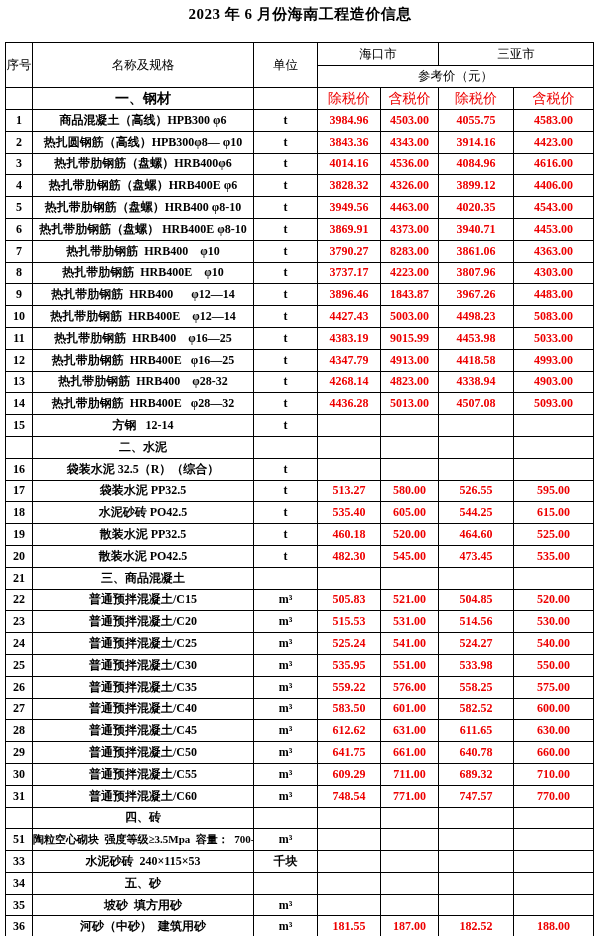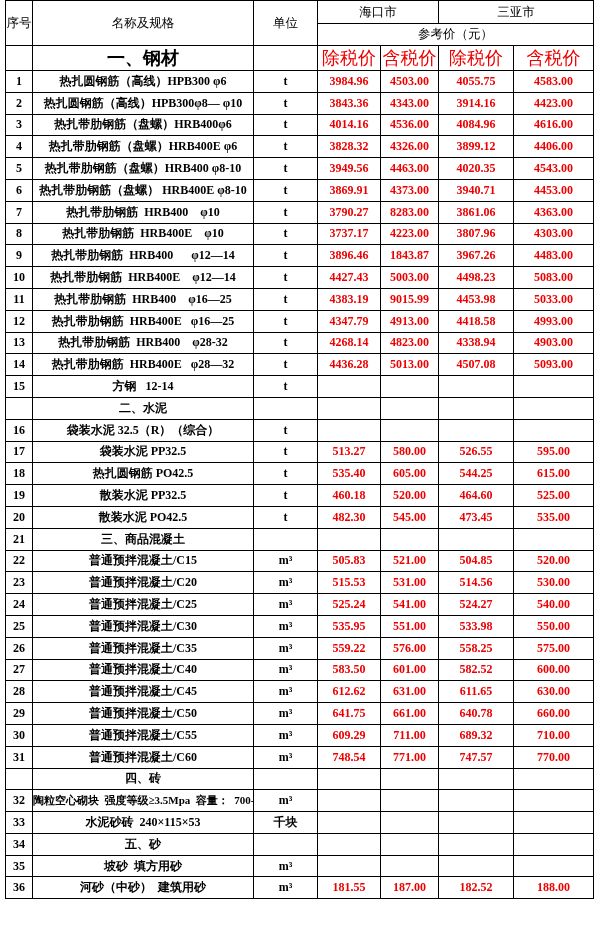--- a/index.html
+++ b/index.html
@@ -35,21 +35,21 @@
     overflow:hidden;
     text-align:center;
     vertical-align:middle;
   }
   thead th{
     font-weight:normal;
     font-size:12.5px;
   }
   .h-row1 th{height:22px;}
   .h-row2 th{height:21px;}
-  .h-row3 td{height:21px;font-size:18px;}
+  .h-row3 td{height:21px;font-size:14px;}
   .hdr-red{
     color:var(--price-red);
     font-weight:normal;
   }
   tbody tr{height:21.8px;}
   tbody td{
     font-weight:bold;
     font-size:12px;
   }
   .c-name{
@@ -70,20 +70,21 @@
   tr.small-name .c-name{
     font-size:11px;
     letter-spacing:0;
     text-align:center;
   }
 </style>
 </head>
 <body>
 
 <div class="page">
+  <div class="title">2023 年 6 月份海南工程造价信息</div>
 
   <table class="price-table">
     <colgroup>
       <col style="width:27px">
       <col style="width:221px">
       <col style="width:64px">
       <col style="width:63px">
       <col style="width:58px">
       <col style="width:75px">
       <col style="width:80px">
@@ -105,21 +106,21 @@
         <td></td>
         <td class="hdr-red">除税价</td>
         <td class="hdr-red">含税价</td>
         <td class="hdr-red">除税价</td>
         <td class="hdr-red">含税价</td>
       </tr>
     </thead>
     <tbody>
         <tr>
     <td class="c-no">1</td>
-    <td class="c-name">热扎圆钢筋（高线）HPB300 φ6</td>
+    <td class="c-name">商品混凝土（高线）HPB300 φ6</td>
     <td class="c-unit">t</td>
     <td class="c-price">3984.96</td>
     <td class="c-price">4503.00</td>
     <td class="c-price">4055.75</td>
     <td class="c-price">4583.00</td>
   </tr>
         <tr>
     <td class="c-no">2</td>
     <td class="c-name">热扎圆钢筋（高线）HPB300φ8— φ10</td>
     <td class="c-unit">t</td>
@@ -267,21 +268,21 @@
     <td class="c-no">17</td>
     <td class="c-name">袋装水泥 PP32.5</td>
     <td class="c-unit">t</td>
     <td class="c-price">513.27</td>
     <td class="c-price">580.00</td>
     <td class="c-price">526.55</td>
     <td class="c-price">595.00</td>
   </tr>
         <tr>
     <td class="c-no">18</td>
-    <td class="c-name">热扎圆钢筋 PO42.5</td>
+    <td class="c-name">水泥砂砖 PO42.5</td>
     <td class="c-unit">t</td>
     <td class="c-price">535.40</td>
     <td class="c-price">605.00</td>
     <td class="c-price">544.25</td>
     <td class="c-price">615.00</td>
   </tr>
         <tr>
     <td class="c-no">19</td>
     <td class="c-name">散装水泥 PP32.5</td>
     <td class="c-unit">t</td>
@@ -401,21 +402,21 @@
         <tr class="section-row">
     <td class="c-no"></td>
     <td class="c-name">四、砖</td>
     <td class="c-unit"></td>
     <td class="c-price"></td>
     <td class="c-price"></td>
     <td class="c-price"></td>
     <td class="c-price"></td>
   </tr>
         <tr class="small-name">
-    <td class="c-no">32</td>
+    <td class="c-no">51</td>
     <td class="c-name">陶粒空心砌块  强度等级≥3.5Mpa  容量：  700-800kg/m³</td>
     <td class="c-unit">m³</td>
     <td class="c-price"></td>
     <td class="c-price"></td>
     <td class="c-price"></td>
     <td class="c-price"></td>
   </tr>
         <tr>
     <td class="c-no">33</td>
     <td class="c-name">水泥砂砖  240×115×53</td>

